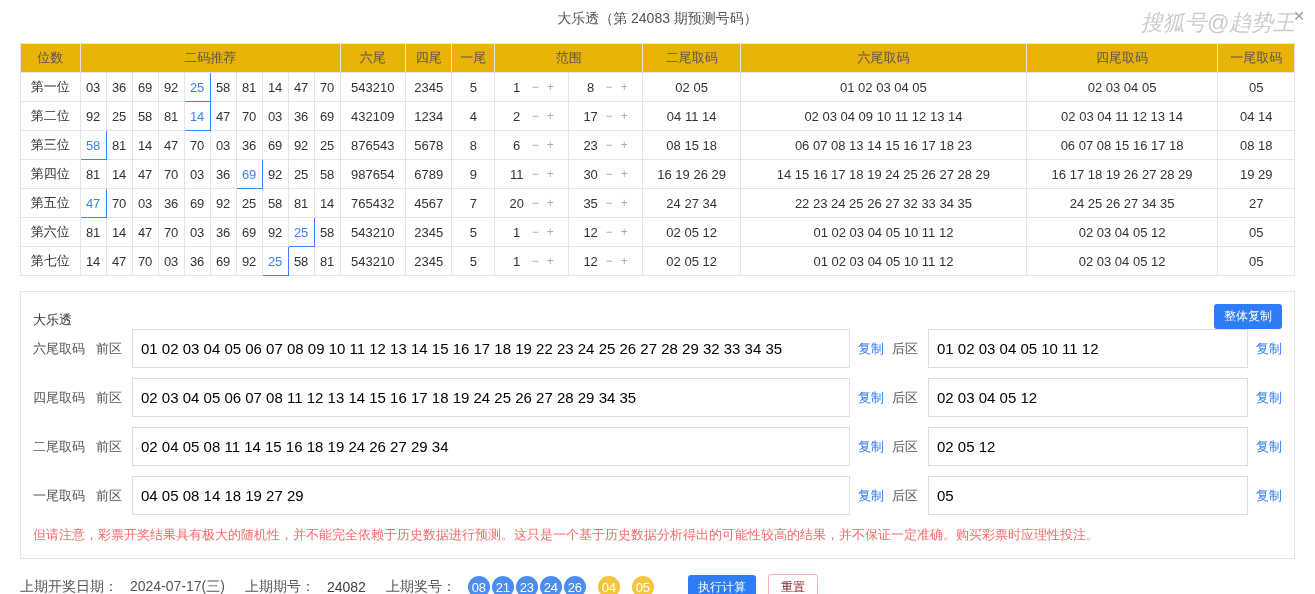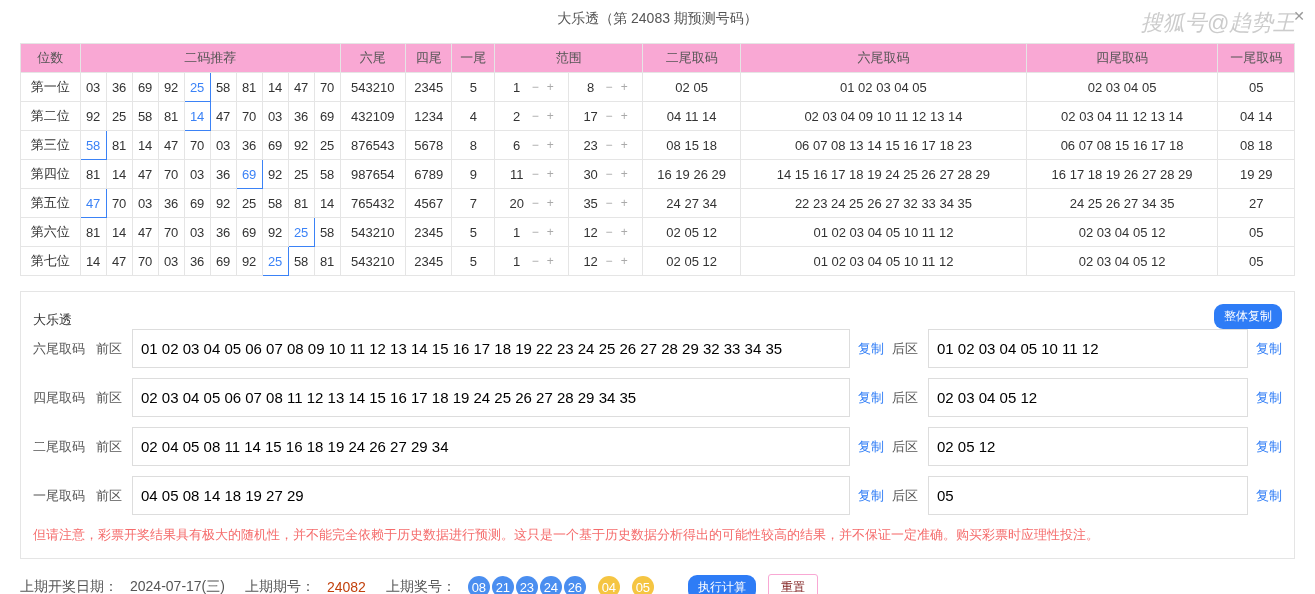--- a/index.html
+++ b/index.html
@@ -3,39 +3,39 @@
 <meta charset="utf-8">
 <style>
 * { box-sizing: border-box; margin: 0; padding: 0; }
 body { font-family: "Microsoft YaHei", Arial, sans-serif; font-size: 13px; color: #333; background: #fff; padding: 10px 20px; width: 1315px; }
 .header { display: flex; justify-content: center; align-items: center; margin-bottom: 15px; }
 .title { font-size: 14px; color: #555; }
 .watermark { position: absolute; top: 8px; right: 20px; font-size: 22px; font-style: italic; color: #ccc; font-weight: 500; }
 .close-x { position: absolute; top: 8px; right: 10px; font-size: 14px; color: #999; cursor: pointer; }
 table.main { width: 100%; border-collapse: collapse; margin-bottom: 15px; }
 table.main th, table.main td { border: 1px solid #e5e5e5; text-align: center; padding: 5px 3px; font-size: 13px; font-weight: normal; }
-table.main th { background: #f9a8d4; color: #555; }
+table.main th { background: #eab308; color: #555; }
 .num-cell { width: 26px; padding: 4px 2px !important; font-size: 13px; }
 .num-cell.hl { border: 1px solid #3b82f6 !important; color: #3b82f6; }
 .spinner { display: inline-flex; align-items: center; gap: 2px; }
 .spinner .val { min-width: 20px; text-align: center; }
 .spinner .btn { color: #aaa; cursor: pointer; padding: 0 3px; font-size: 12px; }
 .panel { border: 1px solid #e5e5e5; padding: 12px; margin-bottom: 15px; }
 .panel-head { display: flex; justify-content: space-between; align-items: flex-end; }
-.btn-primary { background: #2e7cf6; color: #fff; border: none; border-radius: 9px; padding: 4px 10px; font-size: 12px; cursor: pointer; }
+.btn-primary { background: #2e7cf6; color: #fff; border: none; border-radius: 3px; padding: 4px 10px; font-size: 12px; cursor: pointer; }
 .row { display: flex; align-items: center; gap: 8px; margin-bottom: 10px; }
 .row .lbl { width: 55px; color: #555; flex-shrink: 0; }
 .row .area { width: 28px; color: #555; flex-shrink: 0; }
 .row input { border: 1px solid #ddd; padding: 10px 8px; font-size: 15px; background: #fff; }
 .row input.front { flex: 1; min-width: 0; }
 .row input.back { width: 320px; }
 .row .copy { color: #2e7cf6; cursor: pointer; font-size: 13px; flex-shrink: 0; }
 .warning { color: #f56c6c; font-size: 13px; line-height: 1.6; }
 .footer { display: flex; align-items: center; gap: 12px; font-size: 14px; color: #555; flex-wrap: wrap; }
-.footer .period { color: #c2410c; font-weight: 500; }
+.footer .period { color: #404040; font-weight: 500; }
 .ball { display: inline-flex; align-items: center; justify-content: center; width: 22px; height: 22px; border-radius: 50%; color: #fff; font-size: 13px; margin-right: 2px; }
 .ball.blue { background: #4a8ef0; }
 .ball.yellow { background: #f5c542; margin-left: 10px; }
 .btn-outline { border: 1px solid #f9a8d4; background: #fff; padding: 4px 12px; font-size: 12px; cursor: pointer; border-radius: 3px; color: #7f1d1d; }
 </style>
 </head>
 <body>
 
 <div class="header">
   <div class="title">大乐透（第 24083 期预测号码）</div>

